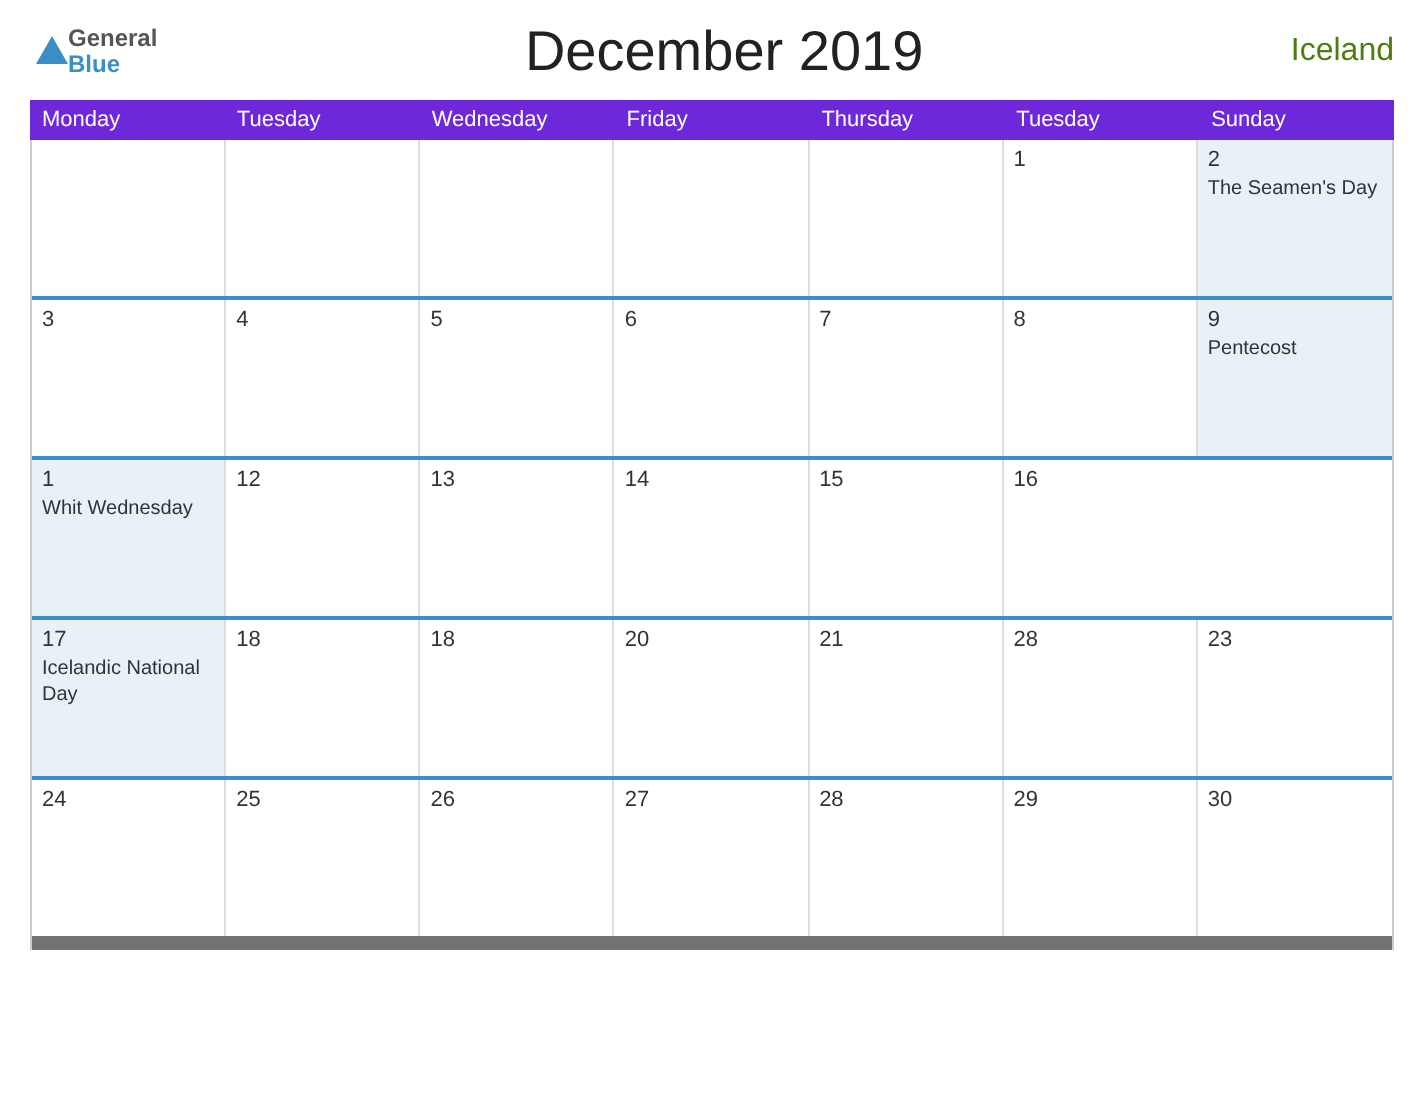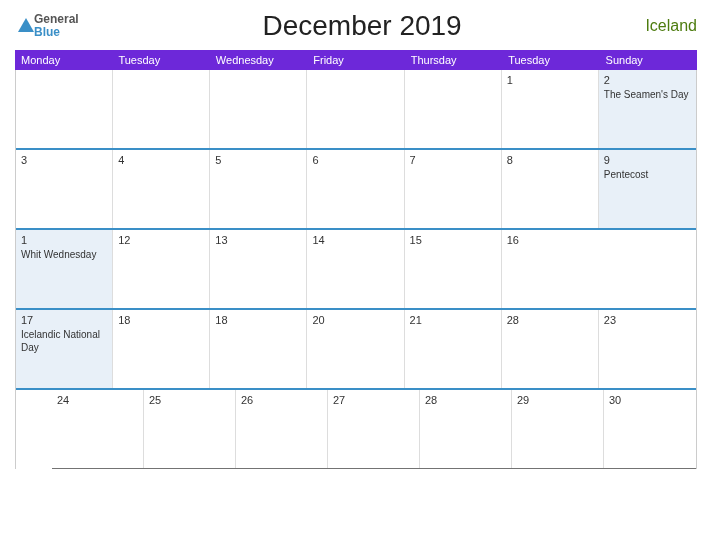--- a/index.html
+++ b/index.html
@@ -98,22 +98,21 @@
       border-right: 1px solid #ccc;
     }
 
     .calendar-week {
       display: grid;
       grid-template-columns: repeat(7, 1fr);
       border-bottom: 2px solid #3a8fc7;
     }
 
     .calendar-week:last-child {
-      border-bottom: 1px solid #737373;
-      margin-left: 36px;
+      border-bottom: 7px solid #737373;
     }
 
     .calendar-cell {
       min-height: 78px;
       border-right: 1px solid #ddd;
       padding: 4px 5px;
       background: #fff;
       vertical-align: top;
       font-size: 11px;
     }

